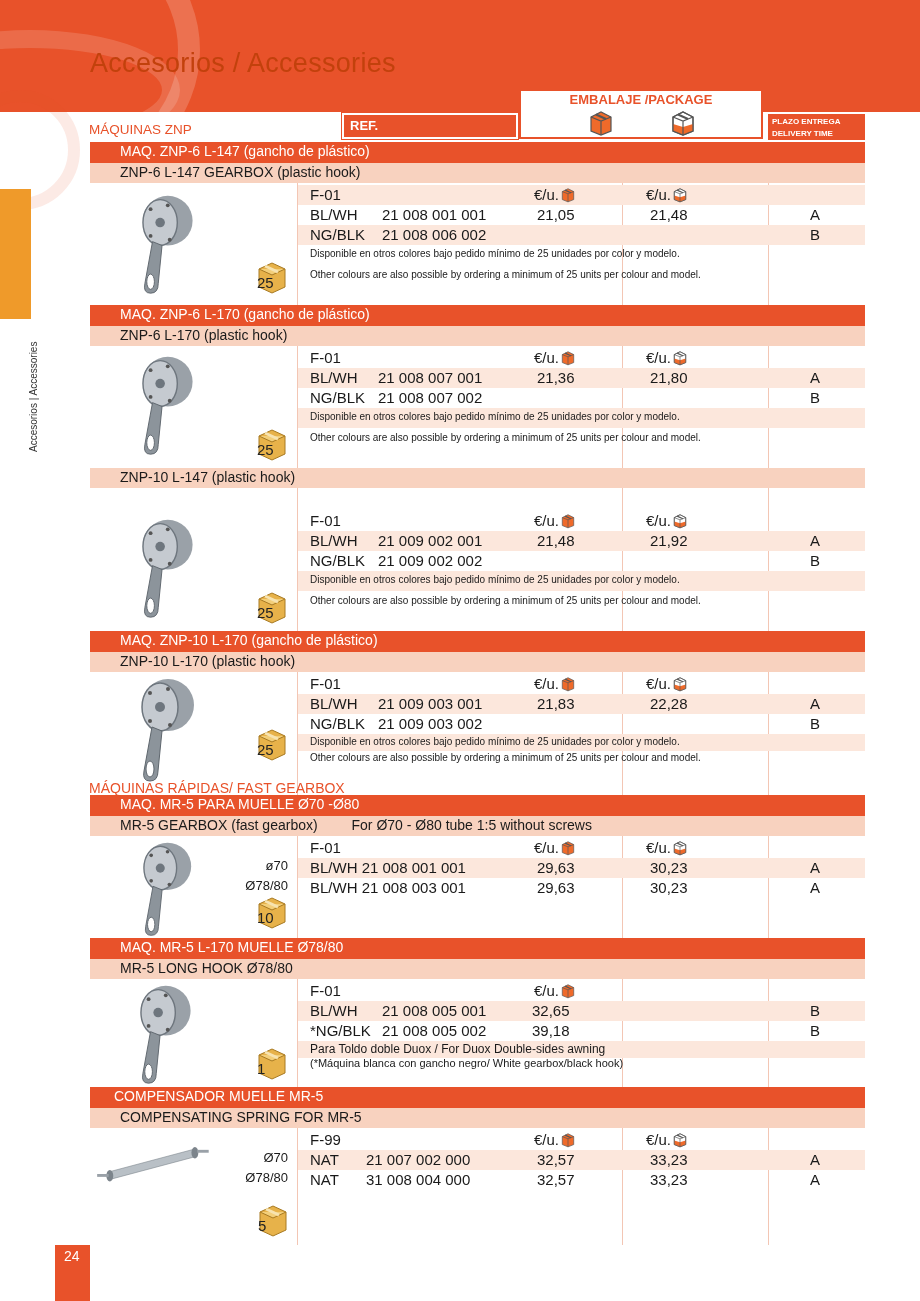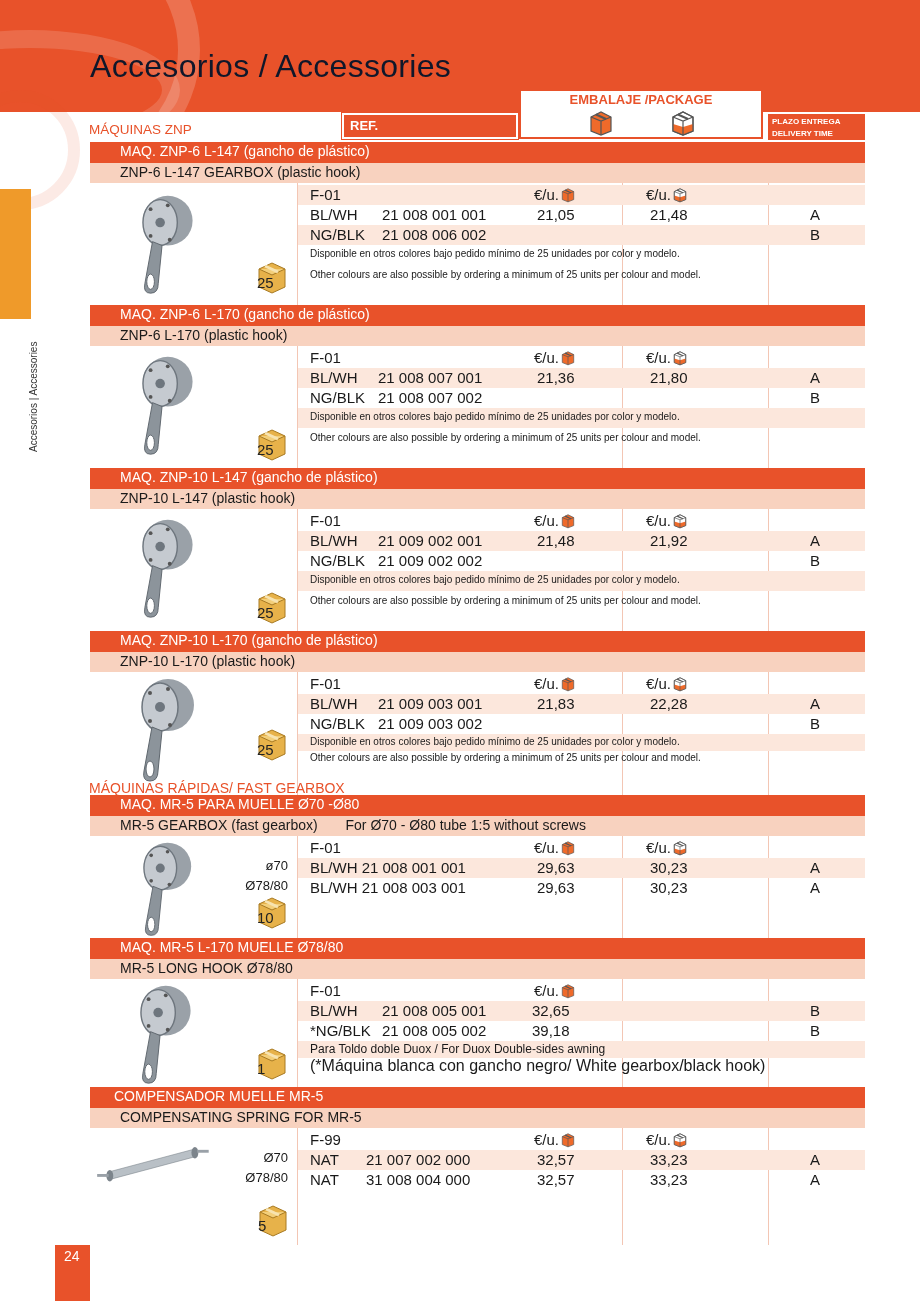--- a/index.html
+++ b/index.html
@@ -1,20 +1,20 @@
 <!DOCTYPE html>
 <html><head>
 <meta charset="utf-8">
 <style>
   * { box-sizing: border-box; margin: 0; padding: 0; }
   body { width: 920px; height: 1301px; background: #ffffff; position: relative; overflow: hidden; font-family: "Liberation Sans", sans-serif; color: #1a1a1a; }
   .banner { position: absolute; left: 0; top: 0; width: 920px; height: 112px; background: #e8522a; overflow: hidden; }
   .banner .swirl1 { position: absolute; left: -60px; top: -80px; width: 260px; height: 260px; border: 22px solid rgba(255,255,255,0.18); border-radius: 50%; }
   .banner .swirl2 { position: absolute; left: -120px; top: 30px; width: 300px; height: 120px; border: 18px solid rgba(255,255,255,0.15); border-radius: 50%; }
-  .title { position: absolute; left: 90px; top: 48px; color: #0f172a; font-size: 32px; letter-spacing: 0.3px; }
+  .title { position: absolute; left: 90px; top: 48px; color: #c2410c; font-size: 27px; letter-spacing: 0.3px; }
   .deco-arc { position: absolute; left: -40px; top: 90px; width: 120px; height: 120px; border: 12px solid rgba(232,82,42,0.12); border-radius: 50%; }
 
   .pkg-box { position: absolute; left: 519px; top: 89px; width: 244px; height: 50px; background: #fff; border: 2px solid #e8522a; }
   .pkg-title { position: absolute; left: 0; width: 100%; top: 1px; text-align: center; color: #e8522a; font-weight: bold; font-size: 13px; font-family: "Liberation Sans", sans-serif; }
   .pkg-ic { position: absolute; top: 19px; width: 28px; height: 26px; }
   .ref-box { position: absolute; left: 342px; top: 113px; width: 176px; height: 26px; background: #e8522a; border: 2px solid #fff; outline: 1px solid #e8522a; color: #fff; font-weight: bold; font-size: 13px; padding: 3px 6px; }
   .plazo-box { position: absolute; left: 768px; top: 114px; width: 97px; height: 26px; background: #e8522a; color: #fff; font-size: 8px; font-weight: bold; padding: 2px 4px; line-height: 12px; }
 
   .section-title { position: absolute; left: 89px; color: #e8522a; font-size: 13.5px; }
   .side-tab { position: absolute; left: 0; top: 189px; width: 31px; height: 130px; background: #ef9a2a; }
@@ -194,21 +194,20 @@
   </div>
   <div class="note shade" style="top:103px;height:20px">
       <span>Disponible en otros colores bajo pedido mínimo de 25 unidades por color y modelo.</span>
     </div>
   <div class="note" style="top:124px;height:20px">
       <span>Other colours are also possible by ordering a minimum of 25 units per colour and model.</span>
     </div>
 </div>
 
 <div class="block" style="top:468px;height:160px">
-  <div class="h1">MAQ. ZNP-10 L-147 (gancho de plástico)</div>
   <div class="h2">ZNP-10 L-147 (plastic hook)</div>
   <svg class="prod-img" style="left:38px;top:48px;width:70px;height:105px">
       <use href="#gearbox"></use>
     </svg>
   <div class="qty" style="left:167px;top:124px"><svg width="30" height="32">
         <use href="#qty-box"></use>
       </svg><div class="n">25</div></div>
   <div class="row" style="top:43px">
     <span style="left:12px">F-01</span>
     <span style="left:236px" class="eur">
@@ -287,21 +286,21 @@
       <span style="top:1px">Other colours are also possible by ordering a minimum of 25 units per colour and model.</span>
     </div>
 </div>
 
 <div class="section-title" style="top:780px;font-size:14px">MÁQUINAS RÁPIDAS/ FAST GEARBOX</div>
 
 <div class="block" style="top:795px;height:140px">
   <div class="h1">MAQ. MR-5 PARA MUELLE Ø70 -Ø80</div>
   <div class="h2">
     <span>MR-5 GEARBOX (fast gearbox)</span>
-    <span style="margin-left:24px">For Ø70 - Ø80 tube 1:5 without screws</span>
+    <span style="margin-left:30px">For Ø70 - Ø80 tube 1:5 without screws</span>
   </div>
   <svg class="prod-img" style="left:38px;top:44px;width:70px;height:100px">
       <use href="#gearbox"></use>
     </svg>
   <div class="dia" style="left:108px;top:63px">ø70</div>
   <div class="dia" style="left:108px;top:83px">Ø78/80</div>
   <div class="qty" style="left:167px;top:102px"><svg width="30" height="32">
         <use href="#qty-box"></use>
       </svg><div class="n">10</div></div>
   <div class="row" style="top:43px">
@@ -359,21 +358,21 @@
   </div>
   <div class="row" style="top:83px">
     <span style="left:12px">*NG/BLK</span>
     <span style="left:84px">21 008 005 002</span>
     <span style="left:234px">39,18</span>
     <span style="left:512px">B</span>
   </div>
   <div class="note shade" style="top:103px;height:17px;font-size:12px">
       <span style="left:12px;top:1px">Para Toldo doble Duox / For Duox Double-sides awning</span>
     </div>
-  <div class="note" style="top:119px;height:16px;font-size:16px">
+  <div class="note" style="top:119px;height:16px;font-size:11px">
       <span style="left:12px;top:0">(*Máquina blanca con gancho negro/ White gearbox/black hook)</span>
     </div>
 </div>
 
 <div class="block" style="top:1087px;height:160px">
   <div class="h1" style="padding-left:24px">COMPENSADOR MUELLE MR-5</div>
   <div class="h2">COMPENSATING SPRING FOR MR-5</div>
   <svg class="prod-img" style="left:6px;top:48px;width:115px;height:55px">
       <use href="#spring"></use>
     </svg>

